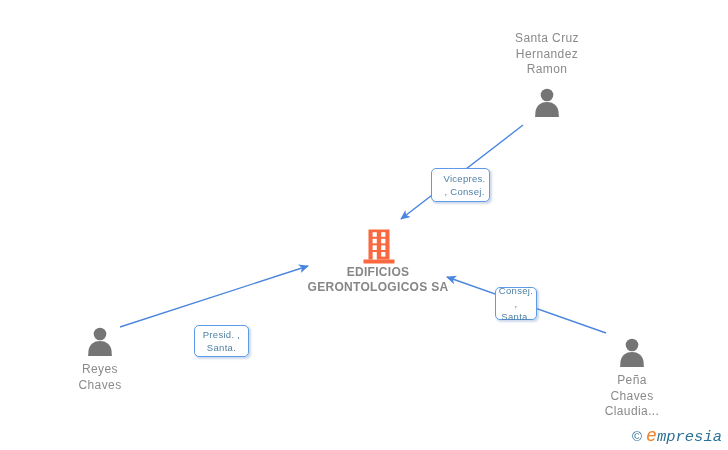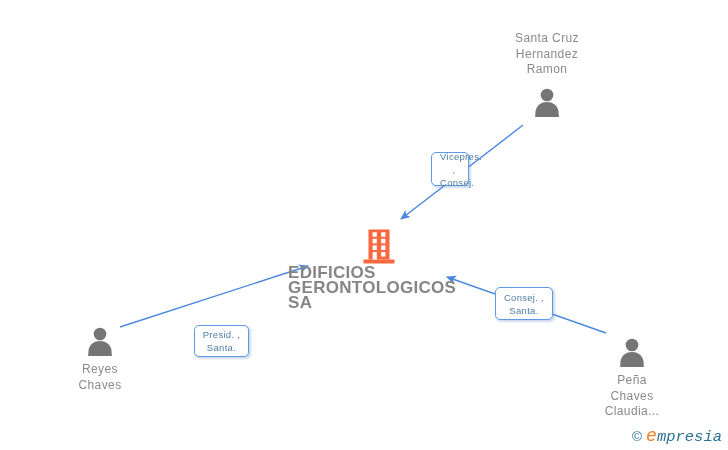--- a/index.html
+++ b/index.html
@@ -44,46 +44,46 @@
     color: var(--name-gray, #8A8A8A);
     font-size: 12px;
     line-height: 15.5px;
     letter-spacing: 0.4px;
     cursor: pointer;
   }
   .company-name {
     position: absolute;
     left: 288px; top: 265px;
     width: 180px;
-    text-align: left;
+    text-align: center;
     color: var(--company-gray, #868686);
-    font-size: 17px;
+    font-size: 12px;
     font-weight: bold;
     line-height: 15px;
     letter-spacing: 0.3px;
     cursor: pointer;
   }
   .edge-label {
     position: absolute;
     background: #ffffff;
     border: 1.5px solid var(--box-border-blue, #5D9BE8);
     border-radius: 5px;
     color: var(--box-text-blue, #4E7FA3);
     font-size: 9.5px;
     line-height: 13px;
     letter-spacing: 0.3px;
     text-align: center;
     display: flex;
     flex-direction: column;
     justify-content: center;
     box-shadow: 1.5px 1.5px 2px rgba(120, 150, 200, 0.35);
   }
-  .edge-label-1 { left: 431px; top: 152px; width: 38px; height: 34px; padding-left: 8px; }
+  .edge-label-1 { left: 431px; top: 168px; width: 59px; height: 34px; padding-left: 8px; }
   .edge-label-2 { left: 194px; top: 281px; width: 55px; height: 32px; margin-top: 44px; }
-  .edge-label-3 { left: 495px; top: 287px; width: 58px; height: 33px; }
+  .edge-label-3 { left: 495px; top: 287px; width: 42px; height: 33px; }
   .watermark {
     position: absolute;
     right: 6px; bottom: 4px;
     display: flex;
     align-items: baseline;
     gap: 4px;
   }
   .wm-copy {
     color: var(--brand-teal, #2A7195);
     font-size: 13.5px;

